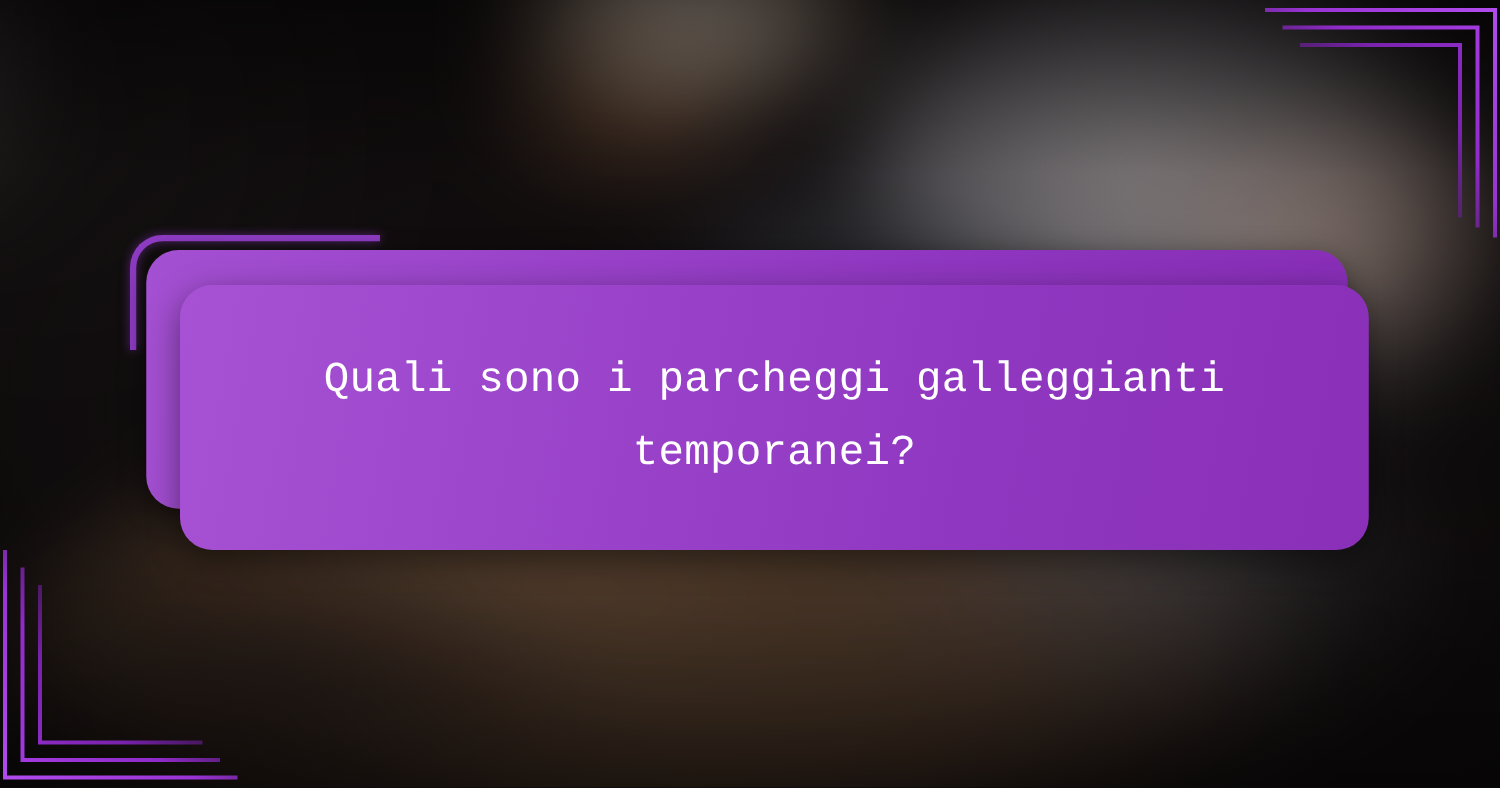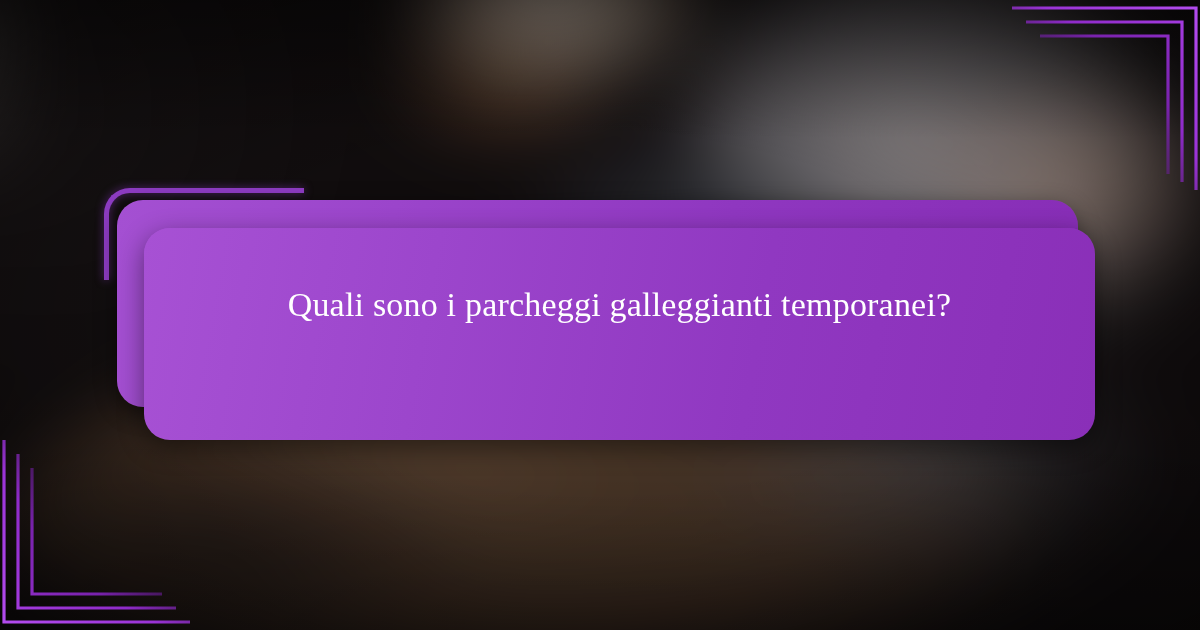--- a/index.html
+++ b/index.html
@@ -155,21 +155,21 @@
     display:flex;
     align-items:flex-start;
     justify-content:center;
   }
 
   .headline {
     width:780px;
     margin-top:48px;
     text-align:center;
     color:#ffffff;
-    font-family:Liberation Serif, serif;
+    font-family:Liberation Mono, monospace;
     font-size:34px;
     font-weight:400;
     line-height:58px;
     letter-spacing:.2px;
     text-rendering:optimizeLegibility;
   }
 </style>
 </head>
 <body>
 

